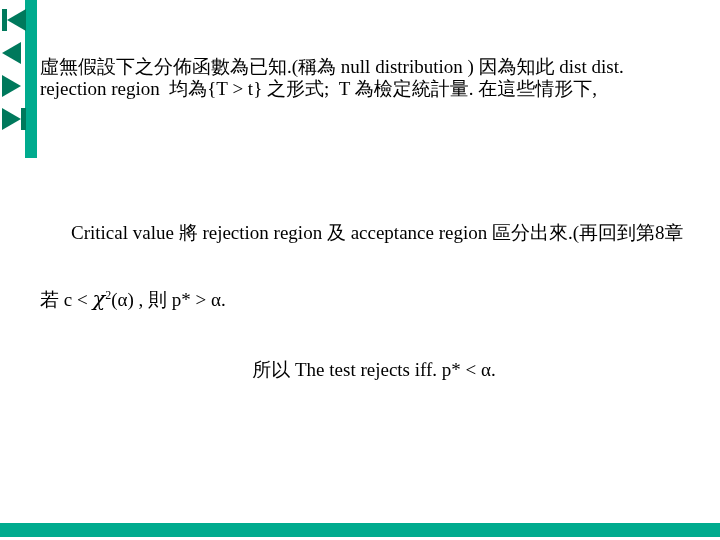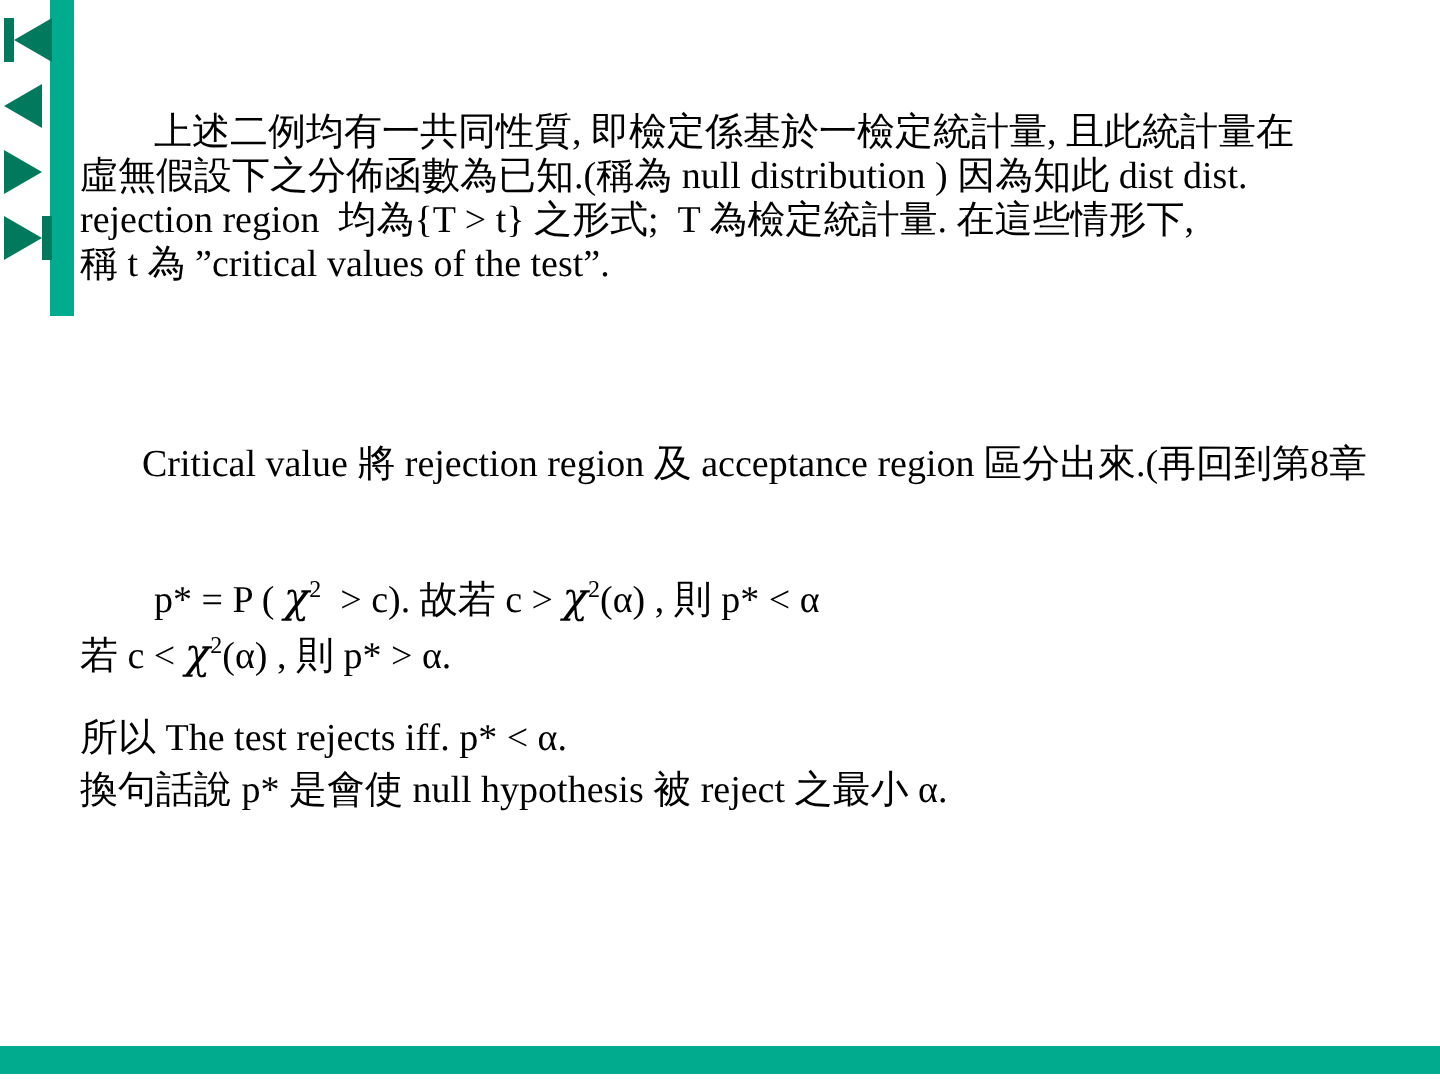--- a/index.html
+++ b/index.html
@@ -53,21 +53,21 @@
   .vbar { width: 5px; height: 22px; background: var(--tri); }
   .textblock {
     position: absolute;
     left: 40px; top: 0;
     width: 668px;
   }
   .para { position: absolute; left: 0; width: 668px; }
   .para-1 { top: 56px;  line-height: 22px; }
   .para-2 { top: 222px; line-height: 22px; margin-left: 31px; }
   .para-3 { top: 286px; line-height: 27px; }
-  .para-4 { top: 357px; line-height: 26px; }
+  .para-4 { top: 357px; line-height: 26px; text-align: center; }
   .line {
     font-size: 19px;
     white-space: pre-wrap;
   }
   .line.indent { padding-left: 37px; }
   .chi {
     font-style: italic;
     font-family: "DejaVu Serif", "Liberation Serif", serif;
     font-size: 21px;
   }
@@ -99,37 +99,33 @@
     </div>
     <div class="nav-btn">
       <span class="tri-right"></span>
         <span class="vbar"></span>
     </div>
   </div>
 
   <div class="textblock">
 
     <div class="para para-1">
-      <div class="line indent"><span>上述二例均有一共同性質, 即檢定係基於一檢定統計量, 且此統計量在</span></div>
       <div class="line"><span>虛無假設下之分佈函數為已知.(稱為 null distribution ) 因為知此 dist dist.</span></div>
       <div class="line"><span>rejection region  均為{T &gt; t} 之形式;  T 為檢定統計量. 在這些情形下,</span></div>
-      <div class="line"><span>稱 t 為 ”critical values of the test”.</span></div>
     </div>
 
     <div class="para para-2">
       <div class="line"><span>Critical value 將 rejection region 及 acceptance region 區分出來.(再回到第8章</span></div>
     </div>
 
     <div class="para para-3">
-      <div class="line indent"><span>p* = P ( </span><span class="chi">χ</span><sup>2</sup><span>  &gt; c). 故若 c &gt; </span><span class="chi">χ</span><sup>2</sup><span>(α) , 則 p* &lt; α</span></div>
       <div class="line"><span>若 c &lt; </span><span class="chi">χ</span><sup>2</sup><span>(α) , 則 p* &gt; α.</span></div>
     </div>
 
     <div class="para para-4">
       <div class="line"><span>所以 The test rejects iff. p* &lt; α.</span></div>
-      <div class="line"><span>換句話說 p* 是會使 null hypothesis 被 reject 之最小 α.</span></div>
     </div>
 
   </div>
 
   <div class="bottom-bar"></div>
 
 </div>
 
 </body></html>

